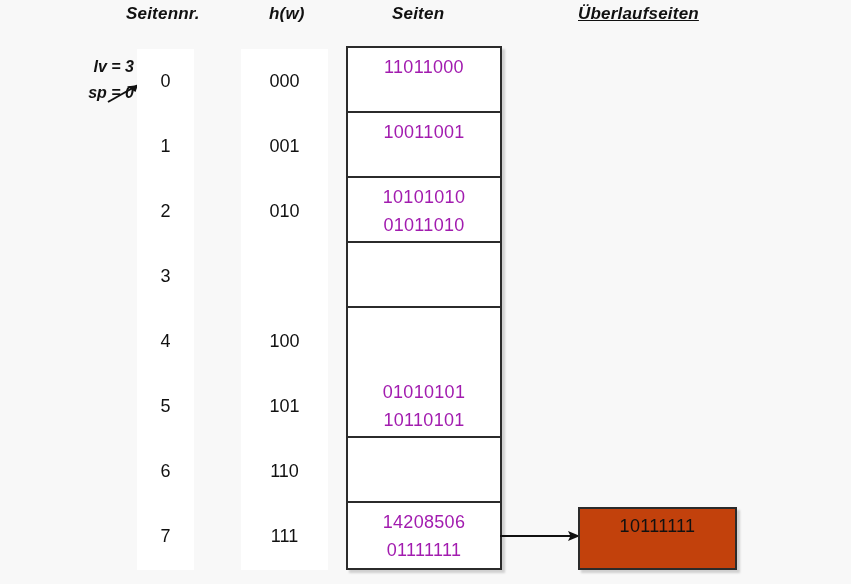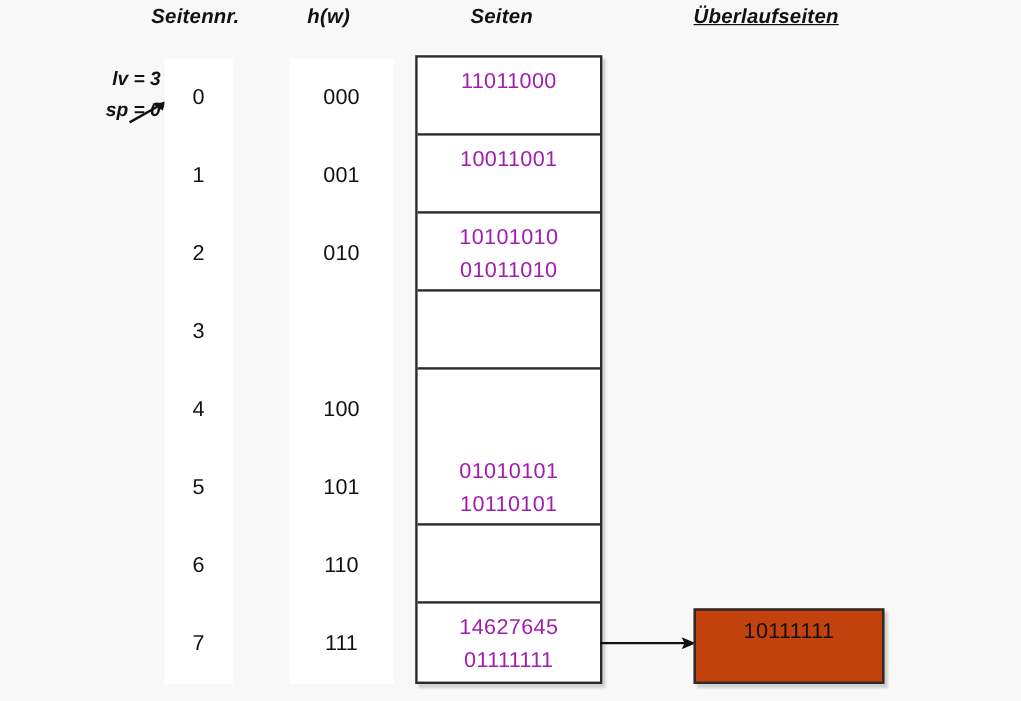--- a/index.html
+++ b/index.html
@@ -24,21 +24,21 @@
   .col-header {
     position: absolute;
     font-style: italic;
     font-weight: 600;
     font-size: 17px;
     letter-spacing: 0.2px;
     white-space: nowrap;
     color: #111111;
   }
   #hdr-seitennr { left: 126px; top: 4px; }
-  #hdr-hw       { left: 256px; top: 4px; }
+  #hdr-hw       { left: 269px; top: 4px; }
   #hdr-seiten   { left: 392px; top: 4px; }
   #hdr-ueber    { left: 578px; top: 4px; text-decoration: underline; }
 
   
   #annot {
     position: absolute;
     left: 34px;
     top: 54px;
     width: 100px;
     text-align: right;
@@ -197,21 +197,21 @@
         <span class="entry">10101010</span>
         <span class="entry">01011010</span>
       </div>
       <div class="seiten-row" style="top: 195px;"></div>
       <div class="seiten-row" style="top: 325px;">
         <span class="entry">01010101</span>
         <span class="entry">10110101</span>
       </div>
       <div class="seiten-row" style="top: 390px;"></div>
       <div class="seiten-row last" style="top: 455px;">
-        <span class="entry">14627645</span>
+        <span class="entry">14208506</span>
         <span class="entry">01111111</span>
       </div>
     </div>
 
   <svg id="overflow-arrow" viewBox="0 0 84 24">
     <line x1="0" y1="12" x2="76" y2="12" stroke="#111111" stroke-width="1.8"></line>
     <path d="M80 12 L68 7 L70.5 12 L68 17 Z" fill="#111111"></path>
   </svg>
 
   <div id="overflow-box">

